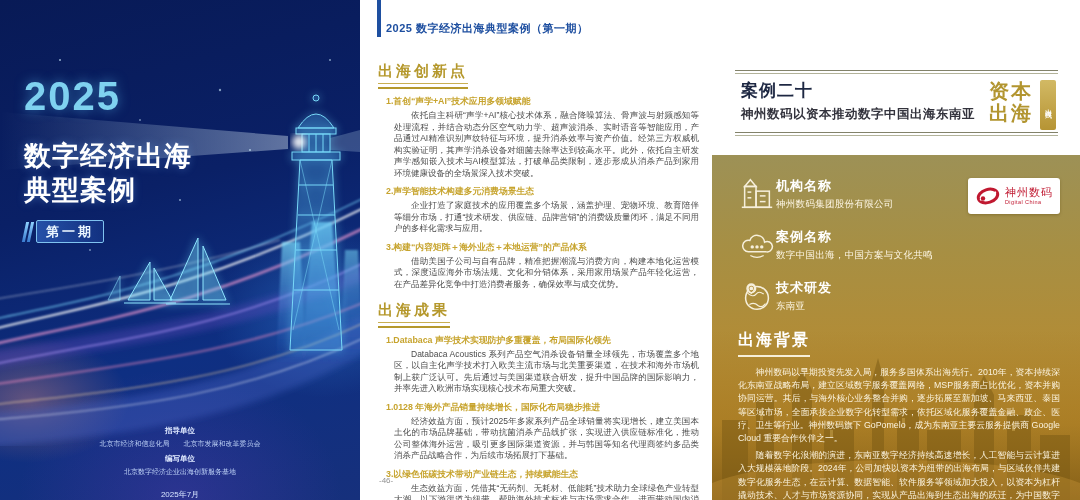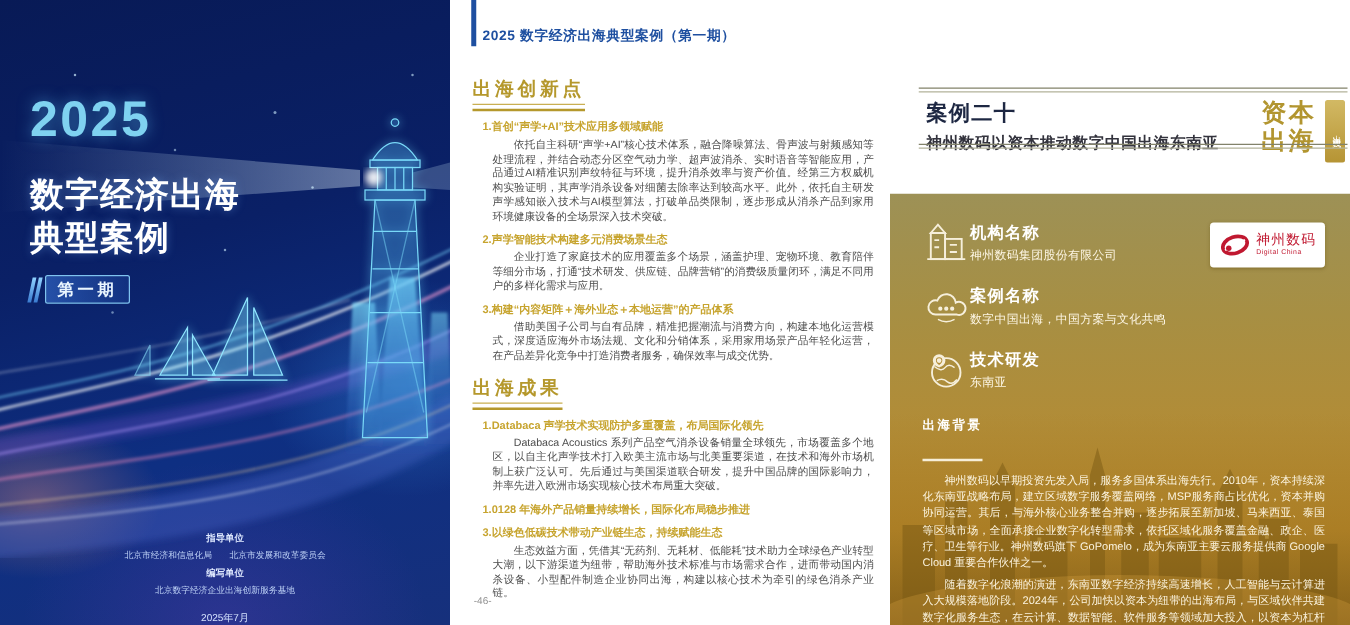--- a/index.html
+++ b/index.html
@@ -40,21 +40,21 @@
   .sec-title { display:inline-block; font-size:15px; font-weight:800; color:#b5982c; letter-spacing:3px;
     padding-bottom:3px; border-bottom:2px solid #b5982c; }
   .sec-title::after { content:""; display:block; margin-top:2px; border-bottom:1px solid #c9af52; }
   .sec { margin-bottom:10px; }
   .blk-h { font-size:8.8px; font-weight:700; color:#c7a42e; margin:7px 0 2px 8px; }
   .blk-b { font-size:8.5px; line-height:1.36; color:#4c4c4c; text-align:justify; text-indent:2em;margin-left:16px; }
   .pagenum { position:absolute; left:19px; bottom:15px; font-size:8px; color:#909090; }
 
   
   .rightp { position:relative; width:368px; height:500px; background:#fff; overflow:hidden; }
-  .case-box { position:absolute; left:23px; right:2px; top:70px; height:49px; padding:9px 2px 0 6px; }
+  .case-box { position:absolute; left:23px; right:22px; top:70px; height:66px; padding:9px 2px 0 6px; }
   .double-rule { position:absolute; left:0; right:0; height:4px; border-top:1px solid #82826a; border-bottom:1px solid #b3b39a; }
   .double-rule.top { top:0; } .double-rule.bottom { bottom:0; }
   .case-row { display:flex; align-items:flex-start; }
   .case-main { flex:1; min-width:0; }
   .case-label { font-size:17px; font-weight:800; color:#1d2742; letter-spacing:1px; }
   .case-title { font-size:12.5px; font-weight:700; color:#33333d; margin-top:4px; letter-spacing:.5px; }
   .mode-tag { width:46px; font-size:20px; line-height:1.1; font-weight:800; color:#b2952f; letter-spacing:2px; margin:1px 5px 0 4px; }
   .mode-ribbon { width:16px; height:50px; border-radius:2px; margin-top:1px;
     background:linear-gradient(180deg,#d2b964,#b69434);
     color:#fff; font-size:7px; letter-spacing:1px;
@@ -68,22 +68,22 @@
   .info-row { display:flex; align-items:center; }
   .info-icon { width:38px; height:38px; flex:0 0 38px; }
   .info-label { font-size:13px; font-weight:800; color:#fff; letter-spacing:1px; }
   .info-value { font-size:9.5px; color:#fdf6e4; margin-top:3px; letter-spacing:.3px; }
   .logo-box { position:absolute; right:20px; top:23px; width:92px; height:36px; background:#fff; border-radius:3px;
     display:flex; align-items:center; justify-content:center; gap:4px; box-shadow:0 1px 3px rgba(80,60,0,.35); z-index:2;}
   .logo-text { line-height:1; }
   .logo-name { font-size:11px; font-weight:400; color:#c01830; letter-spacing:1px; }
   .logo-sub  { font-size:5.5px; color:#c01830; margin-top:2px; letter-spacing:.4px; }
   .bg-sec { margin-top:15px; }
-  .bg-title { display:inline-block; font-size:10px; font-weight:800; color:#fff; letter-spacing:2px;
-    padding-bottom:20px; border-bottom:2px solid #f6eed8; }
+  .bg-title { display:inline-block; font-size:16px; font-weight:800; color:#fff; letter-spacing:2px;
+    padding-bottom:4px; border-bottom:2px solid #f6eed8; }
   .bg-paras { margin-top:9px; }
   .bg-paras p { font-size:8.8px; line-height:1.5; color:#fbf3de; text-align:justify; text-indent:2em; margin-bottom:4px; }
 </style>
 </head>
 <body>
 
 <div class="canvas">
 
   <section class="cover">
     <svg class="decor" viewBox="0 0 360 500">
@@ -203,20 +203,21 @@
         <p class="blk-b">企业打造了家庭技术的应用覆盖多个场景，涵盖护理、宠物环境、教育陪伴等细分市场，打通“技术研发、供应链、品牌营销”的消费级质量闭环，满足不同用户的多样化需求与应用。</p>
         <div class="blk-h">3.构建“内容矩阵＋海外业态＋本地运营”的产品体系</div>
         <p class="blk-b">借助美国子公司与自有品牌，精准把握潮流与消费方向，构建本地化运营模式，深度适应海外市场法规、文化和分销体系，采用家用场景产品年轻化运营，在产品差异化竞争中打造消费者服务，确保效率与成交优势。</p>
       </div>
 
       <div class="sec">
         <div class="sec-title">出海成果</div>
         <div class="blk-h">1.Databaca 声学技术实现防护多重覆盖，布局国际化领先</div>
         <p class="blk-b">Databaca Acoustics 系列产品空气消杀设备销量全球领先，市场覆盖多个地区，以自主化声学技术打入欧美主流市场与北美重要渠道，在技术和海外市场机制上获广泛认可。先后通过与美国渠道联合研发，提升中国品牌的国际影响力，并率先进入欧洲市场实现核心技术布局重大突破。</p>
         <div class="blk-h">1.0128 年海外产品销量持续增长，国际化布局稳步推进</div>
+        <p class="blk-b">经济效益方面，预计2025年多家系列产品全球销量将实现增长，建立美国本土化的市场品牌基础，带动抗菌消杀产品线扩张，实现进入供应链标准化，推动公司整体海外运营，吸引更多国际渠道资源，并与韩国等知名代理商签约多品类消杀产品战略合作，为后续市场拓展打下基础。</p>
         <div class="blk-h">3.以绿色低碳技术带动产业链生态，持续赋能生态</div>
         <p class="blk-b">生态效益方面，凭借其“无药剂、无耗材、低能耗”技术助力全球绿色产业转型大潮，以下游渠道为纽带，帮助海外技术标准与市场需求合作，进而带动国内消杀设备、小型配件制造企业协同出海，构建以核心技术为牵引的绿色消杀产业链。</p>
       </div>
     </div>
 
     <div class="pagenum">-46-</div>
   </section>
 
   <section class="rightp">
     <div class="case-box">

